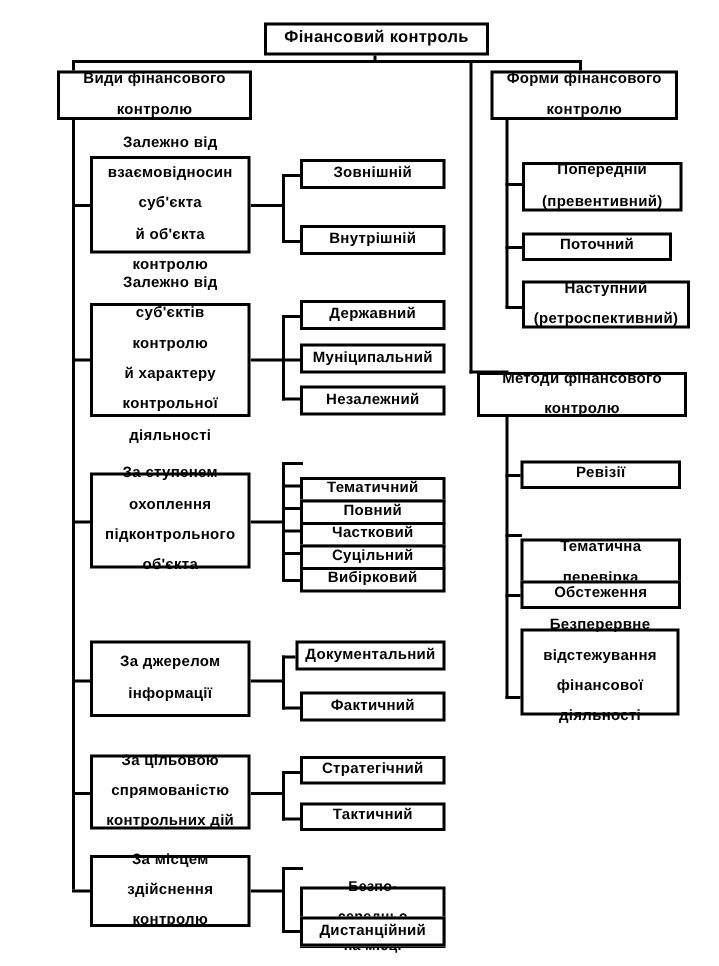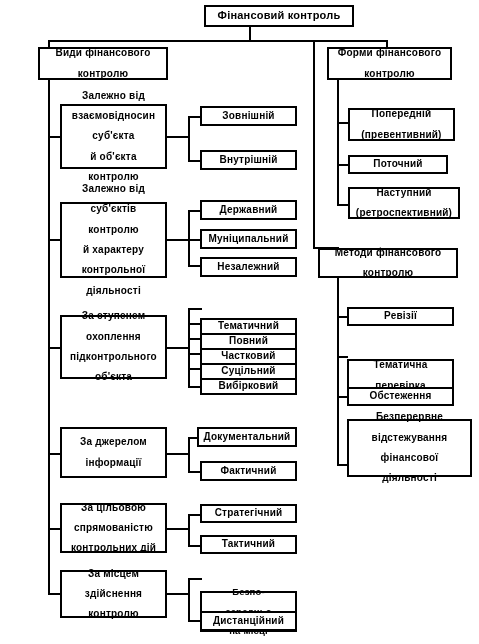--- a/index.html
+++ b/index.html
@@ -38,21 +38,21 @@
     z-index:1;
   }
   .h{height:2px;}
   .v{width:2px;}
 </style>
 </head>
 <body>
 
 <div id="canvas">
 
-  <div class="box t11" style="left:176px;top:5px;width:150px;height:22px;margin-left:28px;">
+  <div class="box t11" style="left:176px;top:15px;width:150px;height:22px;">
     <span>Фінансовий контроль</span>
   </div>
 
   <div class="line v" style="left:249px;top:27px;height:14px;"></div>
 
   <div class="line h" style="left:48px;top:40px;width:340px;"></div>
 
   <div class="line v" style="left:48px;top:40px;height:8px;"></div>
 
   <div class="line v" style="left:386px;top:40px;height:8px;"></div>
@@ -266,21 +266,21 @@
       <span>перевірка</span>
     </span>
   </div>
 
   <div class="line h" style="left:337px;top:396px;width:11px;"></div>
   <div class="box t10" style="left:347px;top:387px;width:107px;height:19px;">
     <span>Обстеження</span>
   </div>
 
   <div class="line h" style="left:337px;top:464px;width:11px;"></div>
-  <div class="box t10" style="left:347px;top:419px;width:125px;height:58px;">
+  <div class="box t10" style="left:347px;top:419px;width:106px;height:58px;">
     <span>
       <span>Безперервне</span><br>
       <span>відстежування</span><br>
       <span>фінансової</span><br>
       <span>діяльності</span>
     </span>
   </div>
 
 </div>
 

